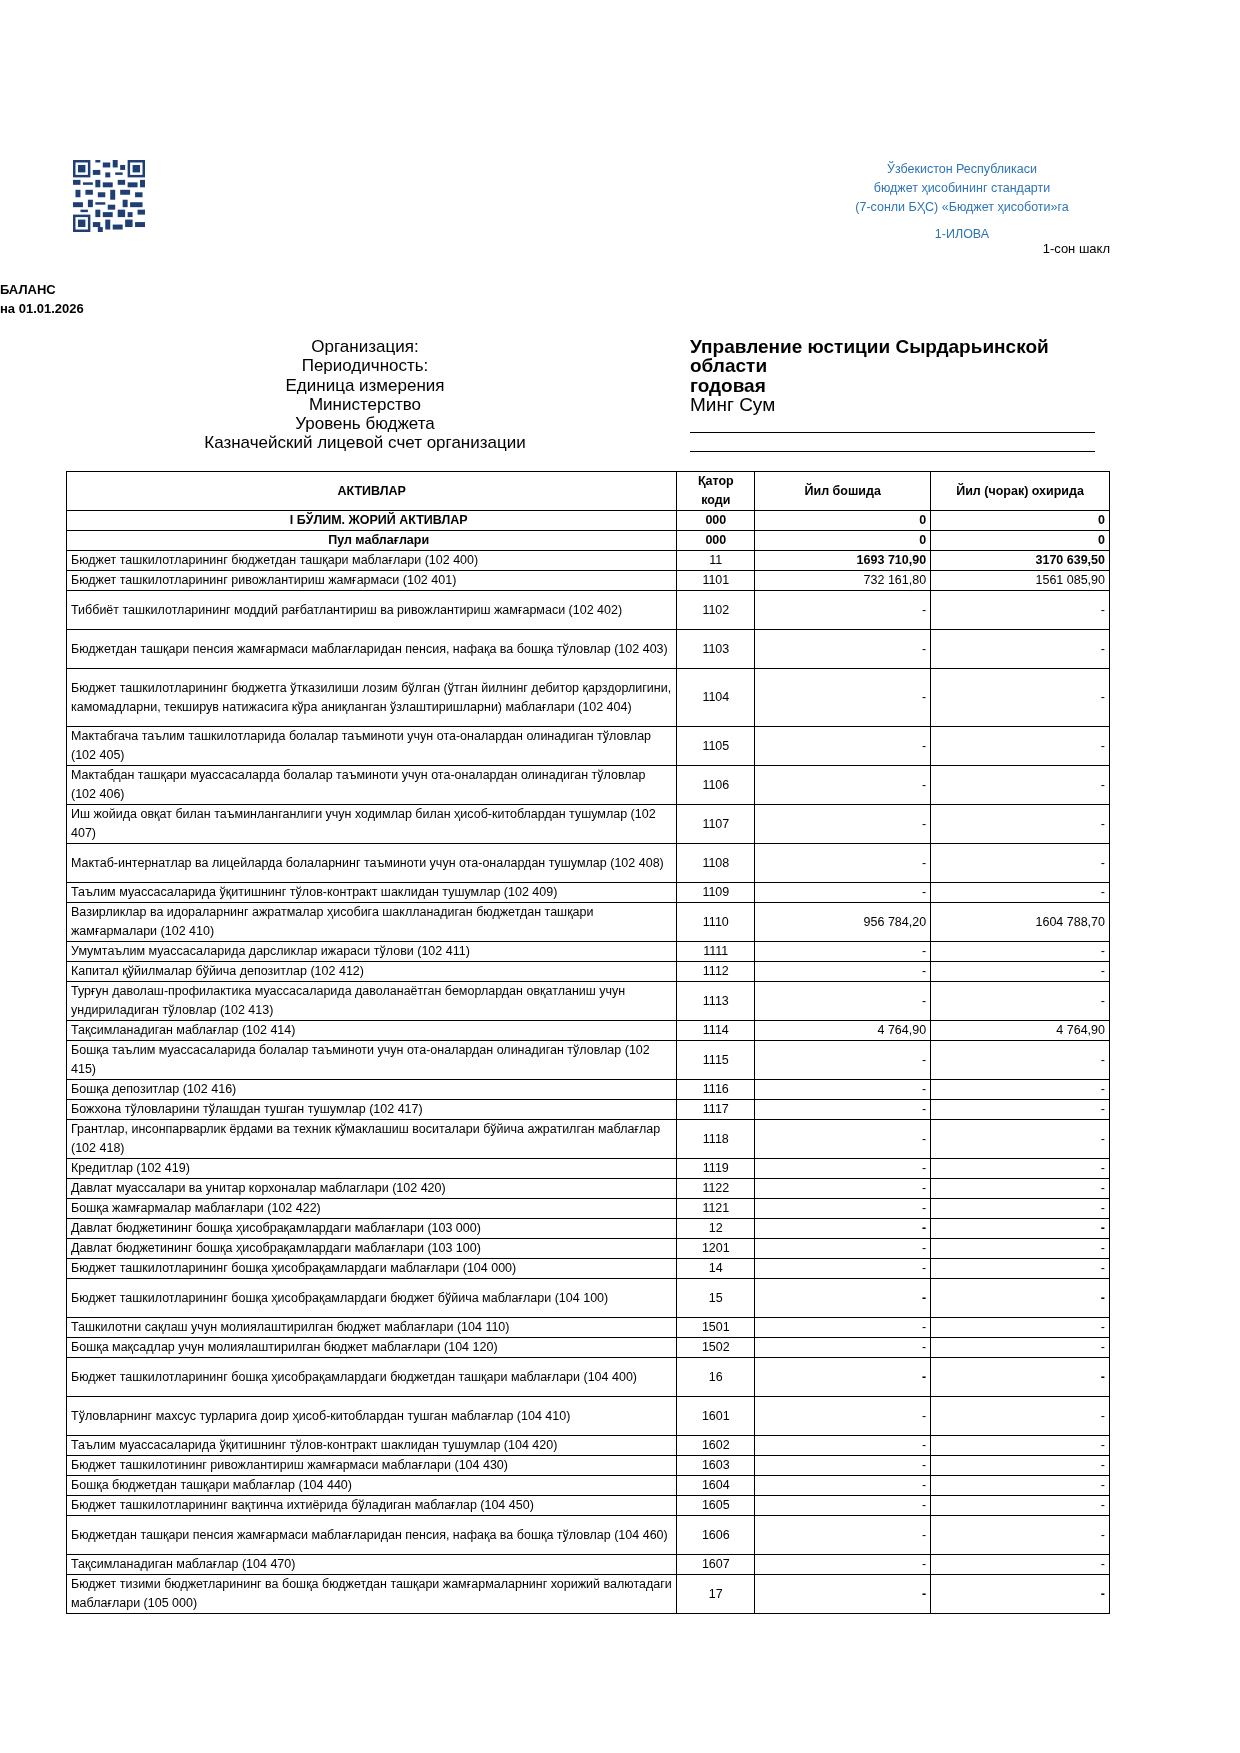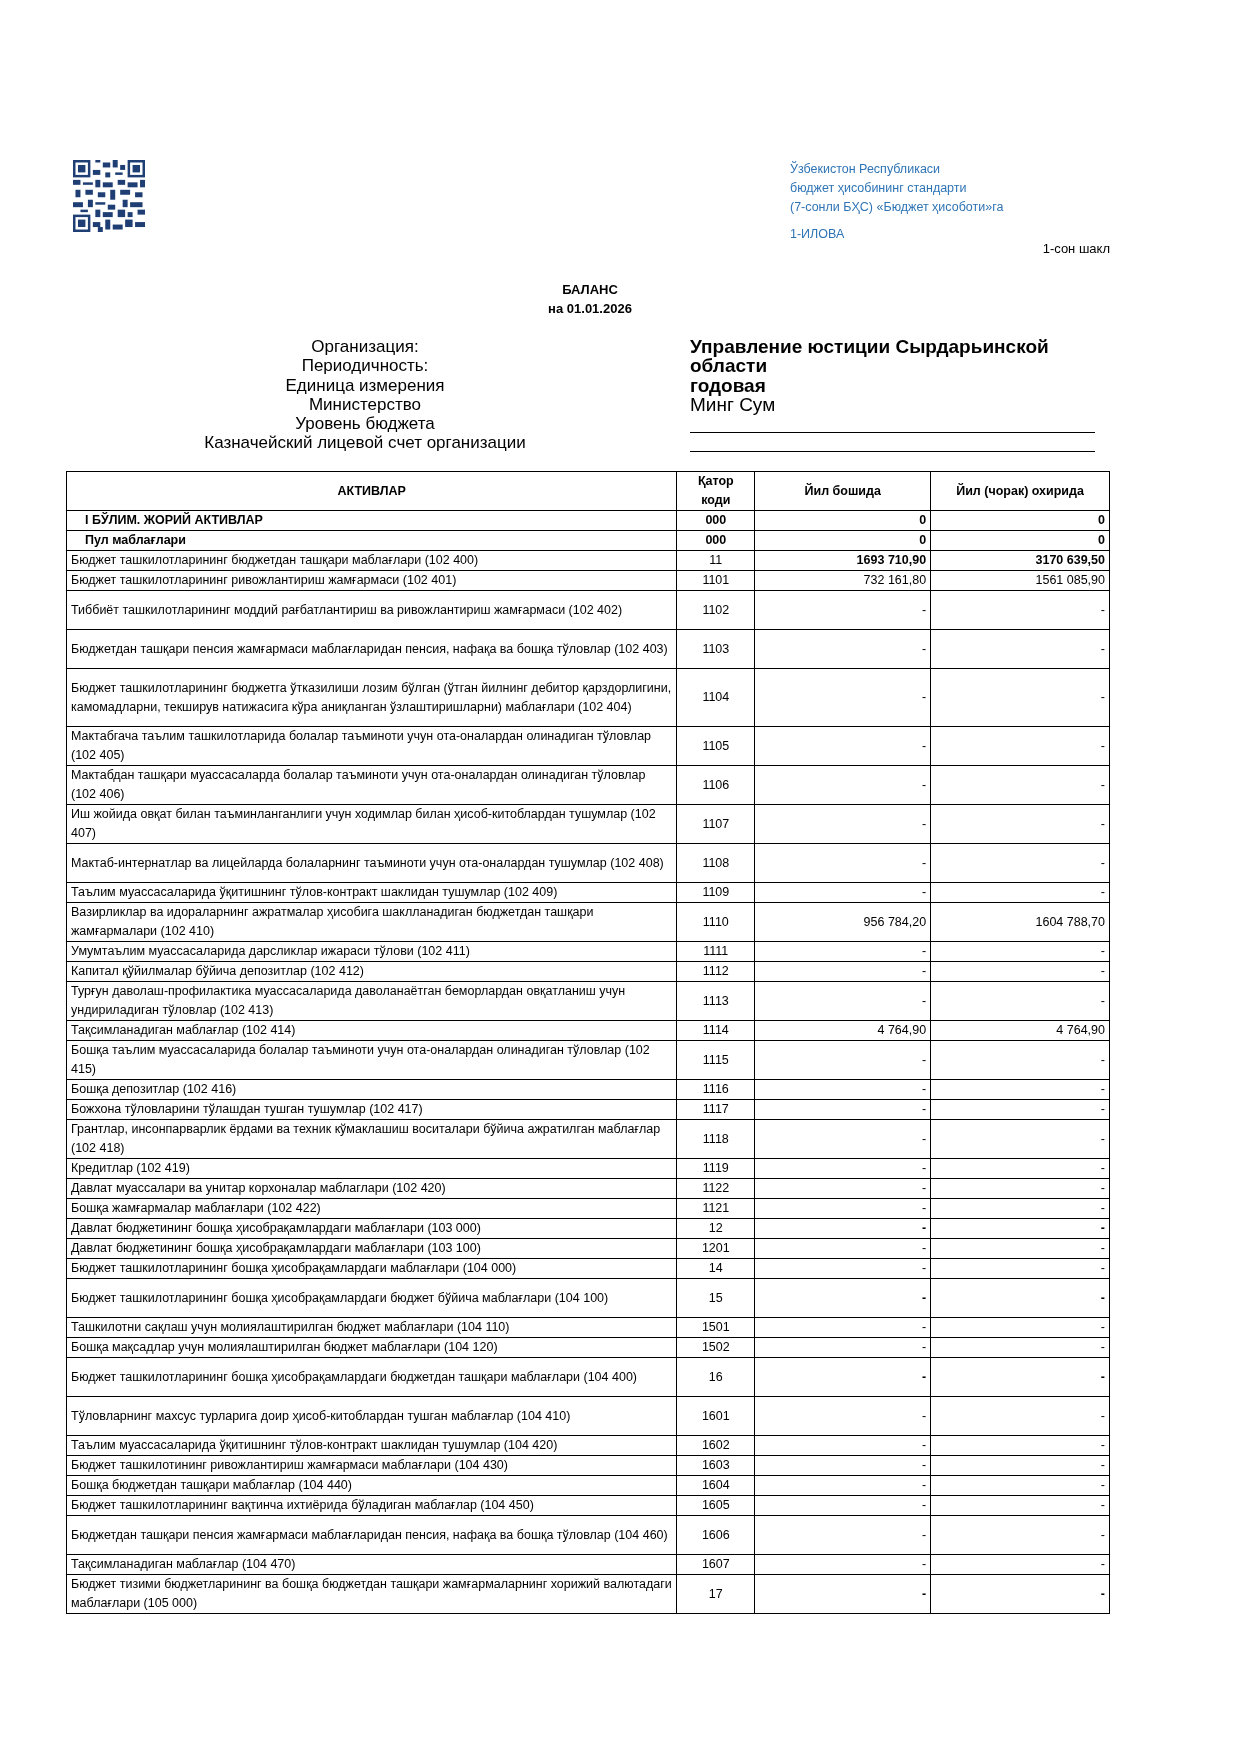--- a/index.html
+++ b/index.html
@@ -1,35 +1,35 @@
 <!DOCTYPE html>
 <html><head>
 <meta charset="utf-8">
 <style>
   html, body { margin: 0; padding: 0; background: #ffffff; }
   body { width: 1240px; height: 1753px; position: relative; font-family: "Liberation Sans", sans-serif; color: #000; overflow: hidden; }
   .qr { position: absolute; left: 73px; top: 160px; width: 72px; height: 72px; }
-  .std { position: absolute; left: 790px; top: 160px; width: 300px; color: #2e74b5; font-size: 12.5px; line-height: 19px; }
+  .std { position: absolute; left: 812px; top: 160px; width: 300px; text-align: center; color: #2e74b5; font-size: 12.5px; line-height: 19px; }
   .std .ilova { margin-top: 8px; }
   .form-no { position: absolute; right: 130px; top: 241px; font-size: 13px; }
-  .title { position: absolute; left: 0; width: 1180px; top: 280px; text-align: center; font-weight: bold; font-size: 13px; line-height: 19px; }
+  .title { position: absolute; left: 0; width: 1180px; top: 280px; font-weight: bold; font-size: 13px; line-height: 19px; }
   .meta-labels { position: absolute; left: 200px; width: 330px; top: 337px; text-align: center; font-size: 17px; line-height: 19.3px; }
   .meta-values { position: absolute; left: 690px; width: 420px; top: 337px; text-align: left; font-size: 19px; line-height: 19.3px; }
   .meta-values .bold { font-weight: bold; }
   .meta-values .line { border-bottom: 1px solid #000; height: 18px; margin: 0 2px 0 0; width: 405px; margin-left: 0; }
   table.bal { position: absolute; left: 66px; top: 471px; width: 1044px; border-collapse: collapse; font-size: 12.5px; }
   table.bal td, table.bal th { border: 1.5px solid #000; padding: 0 4px; line-height: 19px; }
   table.bal th { font-weight: bold; text-align: center; height: 38px; }
   col.c1 { width: 611px; } col.c2 { width: 78px; } col.c3 { width: 176px; } col.c4 { width: 179px; }
   td.code { text-align: center; margin-top: 33px; }
   td.num { text-align: right; padding-right: 6px; }
   td.dash { text-align: right; padding-right: 60px; }
   td.dash2 { text-align: right; padding-right: 8px; }
   tr.bold td { font-weight: bold; }
-  tr.sect td.name { font-weight: bold; padding-left: 18px; }
+  tr.sect td.name { text-align: center; font-weight: bold; padding-left: 18px; }
   tr.tall td { height: 38px; }
   tr.tall3 td { height: 57px; }
 </style>
 </head>
 <body>
 
 <svg class="qr" viewBox="0 0 29 29">
   <rect width="29" height="29" fill="#fff"></rect>
   <g fill="#1f3f74">
     <rect x="0" y="0" width="7" height="7"></rect>

